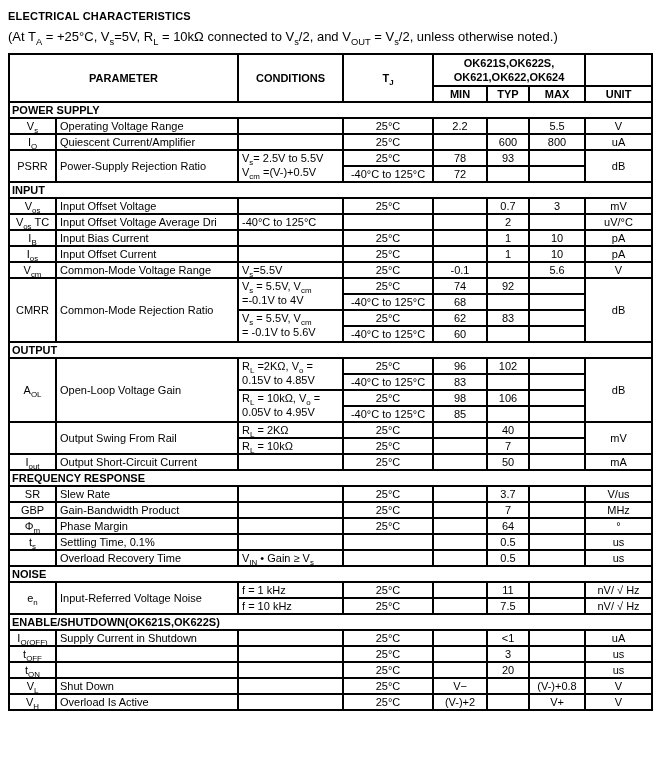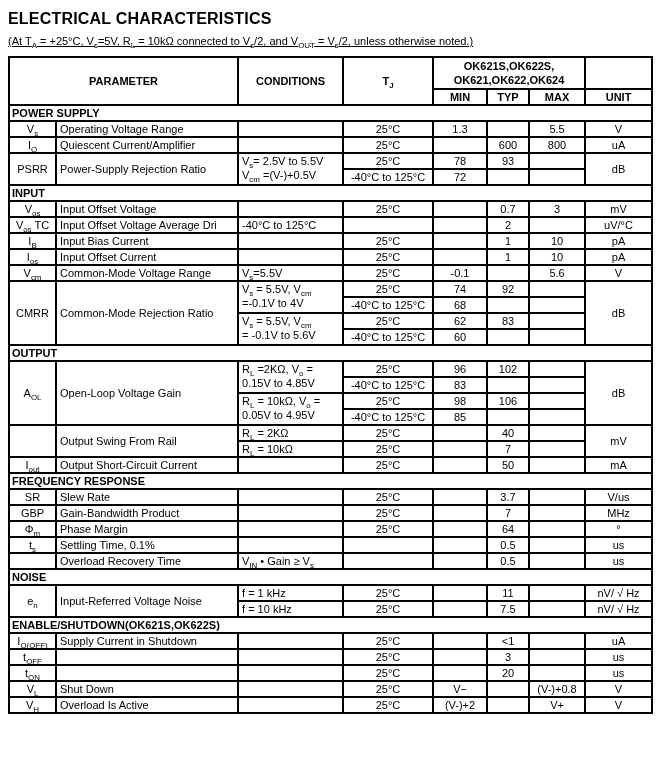--- a/index.html
+++ b/index.html
@@ -3,23 +3,23 @@
 <meta charset="utf-8">
 <style>
   html,body{margin:0;padding:0;}
   body{
     width:659px;height:761px;background:#ffffff;color:#000;
     font-family:"Liberation Sans", sans-serif;
     -webkit-font-smoothing:antialiased;
   }
   .wrap{padding:7px 8px 0 8px;}
   .title{
-    font-size:16px;font-weight:bold;margin:3px 0 7px 0;letter-spacing:0.2px;
+    font-size:11px;font-weight:bold;margin:3px 0 7px 0;letter-spacing:0.2px;
   }
-  .subtitle{font-size:11px;margin:0 0 9px 0;text-decoration:underline;}
+  .subtitle{font-size:13px;margin:0 0 9px 0;}
   table.spec{
     border-collapse:collapse;table-layout:fixed;width:643px;
     border:2px solid #000;
   }
   td,th{
     border:2px solid #000;font-size:11px;padding:0 3px;
     height:14px;line-height:14px;overflow:hidden;white-space:nowrap;
     vertical-align:middle;background:#fff;
   }
   th{font-weight:bold;text-align:center;padding:0 1px;}
@@ -66,21 +66,21 @@
     </thead>
     <tbody>
         <tr>
           <td colspan="8" class="section">POWER SUPPLY</td>
         </tr>
         <tr>
           <td class="col-sym">V<sub>s</sub></td>
           <td class="col-param">Operating Voltage Range</td>
           <td class="col-cond"></td>
           <td class="col-tj">25°C</td>
-          <td class="col-min">1.3</td>
+          <td class="col-min">2.2</td>
           <td class="col-typ"></td>
           <td class="col-max">5.5</td>
           <td class="col-unit">V</td>
         </tr>
         <tr>
           <td class="col-sym">I<sub>Q</sub></td>
           <td class="col-param">Quiescent Current/Amplifier</td>
           <td class="col-cond"></td>
           <td class="col-tj">25°C</td>
           <td class="col-min"></td>

